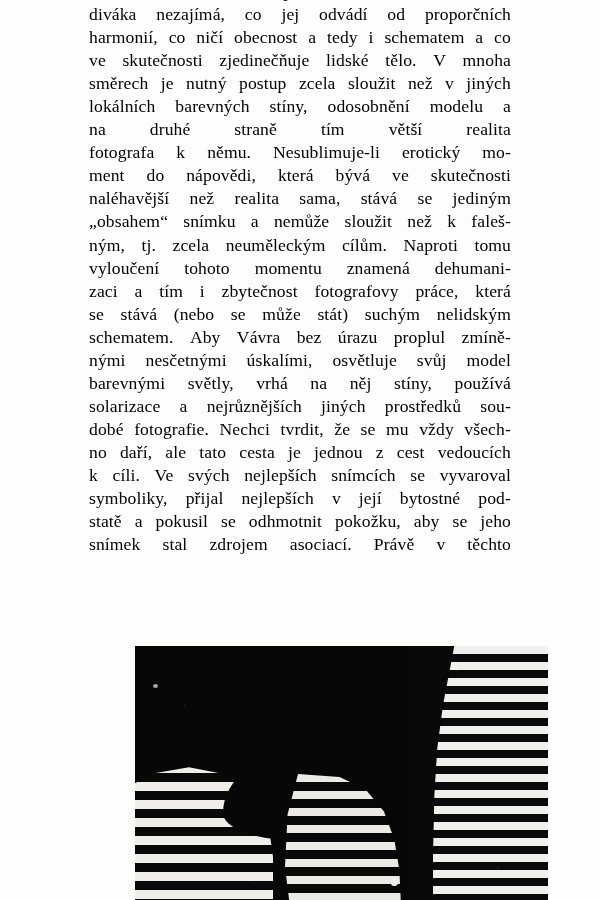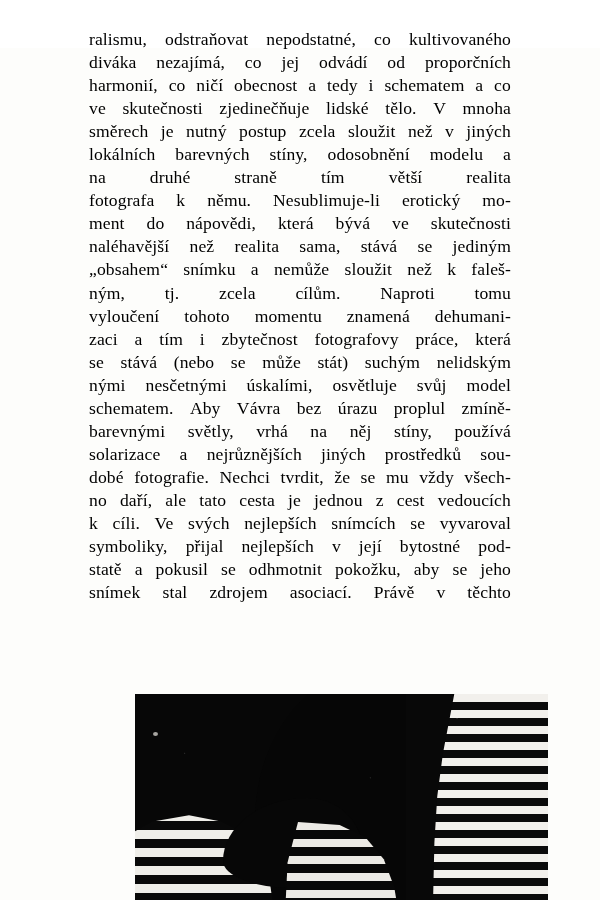--- a/index.html
+++ b/index.html
@@ -12,21 +12,20 @@
     height: 900px;
     position: relative;
     overflow: hidden;
     font-family: "Liberation Serif", "DejaVu Serif", serif;
   }
 
   #page {
     position: absolute;
     inset: 0;
     background: #fdfdfb;
-    margin-top: 48px;
   }
 
   
   #textblock {
     position: absolute;
     left: 89px;
     top: -20px;
     width: 422px;
   }
   .line {
@@ -264,20 +263,21 @@
         <span>nemůže</span>
         <span>sloužit</span>
         <span>než</span>
         <span>k</span>
         <span>faleš-</span>
       </div>
       <div class="line just">
         <span>ným,</span>
         <span>tj.</span>
         <span>zcela</span>
+        <span>neuměleckým</span>
         <span>cílům.</span>
         <span>Naproti</span>
         <span>tomu</span>
       </div>
       <div class="line just">
         <span>vyloučení</span>
         <span>tohoto</span>
         <span>momentu</span>
         <span>znamená</span>
         <span>dehumani-</span>
@@ -294,37 +294,37 @@
       </div>
       <div class="line just">
         <span>se</span>
         <span>stává</span>
         <span>(nebo</span>
         <span>se</span>
         <span>může</span>
         <span>stát)</span>
         <span>suchým</span>
         <span>nelidským</span>
-      </div>
-      <div class="line just">
-        <span>nými</span>
-        <span>nesčetnými</span>
-        <span>úskalími,</span>
-        <span>osvětluje</span>
-        <span>svůj</span>
-        <span>model</span>
       </div>
       <div class="line just">
         <span>schematem.</span>
         <span>Aby</span>
         <span>Vávra</span>
         <span>bez</span>
         <span>úrazu</span>
         <span>proplul</span>
         <span>zmíně-</span>
+      </div>
+      <div class="line just">
+        <span>nými</span>
+        <span>nesčetnými</span>
+        <span>úskalími,</span>
+        <span>osvětluje</span>
+        <span>svůj</span>
+        <span>model</span>
       </div>
       <div class="line just">
         <span>barevnými</span>
         <span>světly,</span>
         <span>vrhá</span>
         <span>na</span>
         <span>něj</span>
         <span>stíny,</span>
         <span>používá</span>
       </div>

